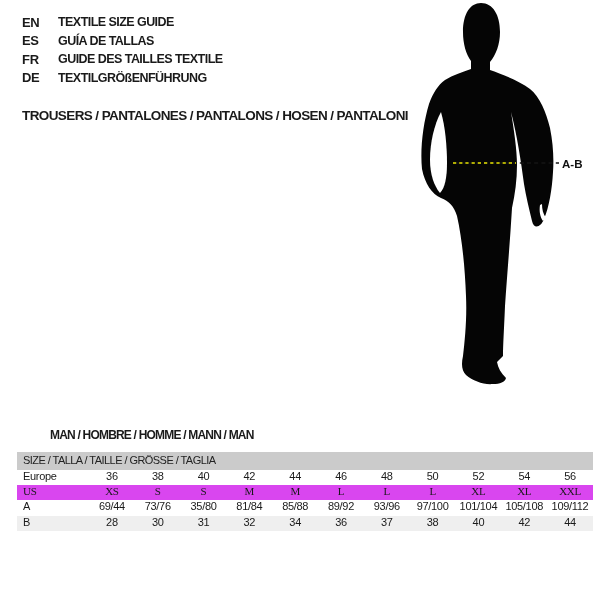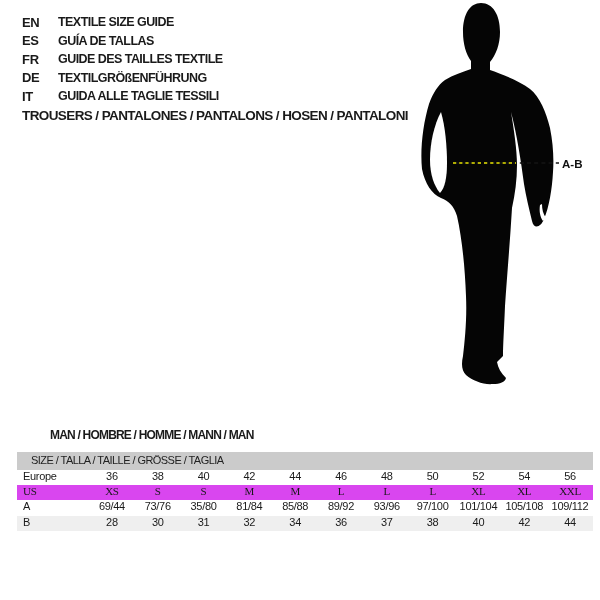--- a/index.html
+++ b/index.html
@@ -21,21 +21,21 @@
   .figure-svg{position:absolute;left:405px;top:0;width:195px;height:400px;}
   .ab-label{font-family:"Liberation Sans", sans-serif;font-size:11.5px;font-weight:bold;fill:#111;}
   
   .man-line{
     position:absolute;top:427px;left:22px;font-weight:bold;font-size:12px;
     letter-spacing:-0.8px;line-height:16px;white-space:nowrap;margin-left:28px;
   }
   
   .table-wrap{position:absolute;left:17px;top:452px;width:576px;}
   .thead{
-    height:17.5px;line-height:17.5px;padding-left:14px;font-size:11px;
+    height:17.5px;line-height:17.5px;padding-left:6px;font-size:11px;
     letter-spacing:-0.55px;color:#222;white-space:nowrap;
   }
   .trow{display:flex;height:15.4px;align-items:flex-start;font-size:11px;}
   .cell-label{width:66px;padding-left:6px;letter-spacing:-0.3px;}
   .cell{flex:1;text-align:center;letter-spacing:-0.3px;white-space:nowrap;}
   
   .notes{position:absolute;left:22px;top:551px;}
   .note-line{height:20px;line-height:20px;font-weight:bold;font-size:11px;letter-spacing:-0.85px;white-space:nowrap;}
 </style>
 </head>
@@ -52,24 +52,20 @@
         <span class="lang-code">ES</span>
         <span class="lang-label">GUÍA DE TALLAS</span>
       </div>
       <div class="lang-row">
         <span class="lang-code">FR</span>
         <span class="lang-label">GUIDE DES TAILLES TEXTILE</span>
       </div>
       <div class="lang-row">
         <span class="lang-code">DE</span>
         <span class="lang-label">TEXTILGRÖßENFÜHRUNG</span>
-      </div>
-      <div class="lang-row">
-        <span class="lang-code">IT</span>
-        <span class="lang-label">GUIDA ALLE TAGLIE TESSILI</span>
       </div>
     </div>
 
   <div class="garment-line">TROUSERS / PANTALONES / PANTALONS / HOSEN / PANTALONI</div>
 
   <svg class="figure-svg" viewBox="405 0 195 400" preserveAspectRatio="xMidYMid meet">
     <path id="sil-main" d="
       M 481 3
       C 493 3, 500 15, 500 32
       C 500 44, 496 55, 490 62

